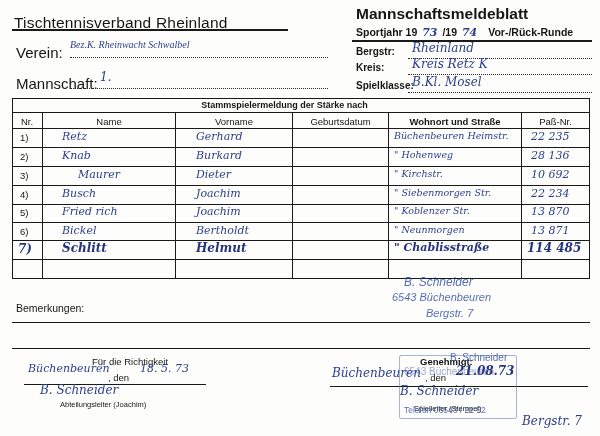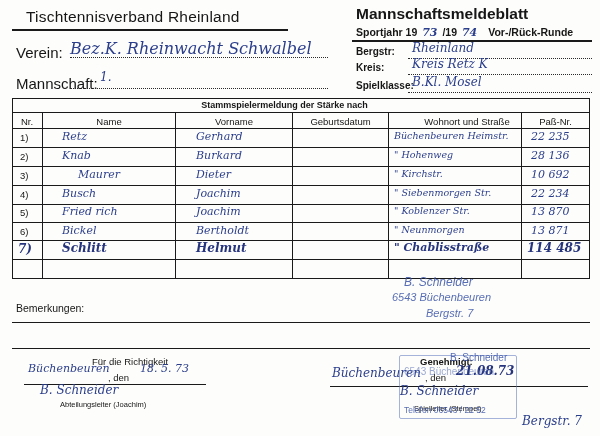--- a/index.html
+++ b/index.html
@@ -40,22 +40,22 @@
   }
   .rule { background: #1a1a1a; }
   .dotline {
     border-bottom: 1px dotted #2a2a2a;
     height: 0;
   }
   .thinline { border-bottom: 1px solid #1a1a1a; height: 0; }
 
   
   #title-left {
-    left: 14px; top: 8px;
-    font-size: 15.5px; letter-spacing: .2px; margin-left: 12px;
+    left: 14px; top: 14px;
+    font-size: 15.5px; letter-spacing: .2px;
   }
   #title-left-underline { left: 12px; top: 29px; width: 276px; height: 2px; }
   #title-right {
     left: 356px; top: 5px;
     font-size: 15.5px; font-weight: bold;
   }
   #sportjahr-row { left: 356px; top: 26px; font-size: 10.5px; font-weight: bold; }
   #sportjahr-row .lbl { font-weight: bold; }
   #title-right-underline { left: 352px; top: 40px; width: 240px; height: 2px; }
 
@@ -112,21 +112,21 @@
   <div class="abs" id="sportjahr-row">
     <span class="print lbl">Sportjahr 19</span>
     <span class="hand" style="font-size:11px; padding:0 2px;">73</span>
     <span class="print lbl">/19</span>
     <span class="hand" style="font-size:11px; padding:0 2px;">74</span>
     <span class="print lbl" style="padding-left:6px;">Vor-/Rück-Runde</span>
   </div>
   <div class="abs rule" id="title-right-underline"></div>
 
   <div class="abs print lbl-left" style="left:16px; top:44px;">Verein:</div>
-  <div class="abs hand" style="left:70px; top:39px; font-size:16px;">Bez.K. Rheinwacht  Schwalbel</div>
+  <div class="abs hand" style="left:70px; top:39px; font-size:10px;font-family:Liberation Serif, serif;">Bez.K. Rheinwacht  Schwalbel</div>
   <div class="abs dotline" style="left:70px; top:57px; width:258px;"></div>
 
   <div class="abs print lbl-left" style="left:16px; top:75px;">Mannschaft:</div>
   <div class="abs hand" style="left:100px; top:70px; font-size:12px;">1.</div>
   <div class="abs dotline" style="left:70px; top:88px; width:258px;"></div>
 
   <div class="abs print lbl-right" style="left:356px; top:46px;">Bergstr:</div>
   <div class="abs hand" style="left:412px; top:41px; font-size:12px;">Rheinland</div>
   <div class="abs dotline" style="left:408px; top:58px; width:184px;"></div>
 
@@ -157,21 +157,21 @@
   <div class="tblline" style="left:388px; top:112px; width:1px; height:167px;"></div>
   <div class="tblline" style="left:521px; top:112px; width:1px; height:167px;"></div>
   <div class="tblline" style="left:589px; top:98px;  width:1px; height:181px;"></div>
 
   <div class="abs print" style="left:12px; top:100px; width:545px; text-align:center; font-size:9px; font-weight:bold;">Stammspielermeldung  der Stärke nach</div>
 
   <div class="colhead print" style="left:12px;  top:116px; width:30px;">Nr.</div>
   <div class="colhead print" style="left:43px;  top:116px; width:132px;">Name</div>
   <div class="colhead print" style="left:176px; top:116px; width:116px;">Vorname</div>
   <div class="colhead print" style="left:293px; top:116px; width:95px;">Geburtsdatum</div>
-  <div class="colhead print" style="left:401px; top:116px; width:132px;">Wohnort und Straße</div>
+  <div class="colhead print" style="left:389px; top:116px; width:132px;font-weight:bold;">Wohnort und Straße</div>
   <div class="colhead print" style="left:522px; top:116px; width:67px;">Paß-Nr.</div>
 
   <div>
     <div class="cellnum print" style="left:20px; top:132px;">1)</div>
     <div class="cell-hand hand" style="left:62px; top:130px;">Retz</div>
     <div class="cell-hand hand" style="left:196px; top:130px;">Gerhard</div>
     <div class="cell-hand hand" style="left:297px; top:130px;"></div>
     <div class="cell-hand hand" style="left:394px; top:130px; font-size:9.5px;">Büchenbeuren  Heimstr.</div>
     <div class="cell-hand hand" style="left:531px; top:130px;">22 235</div>
   </div>

